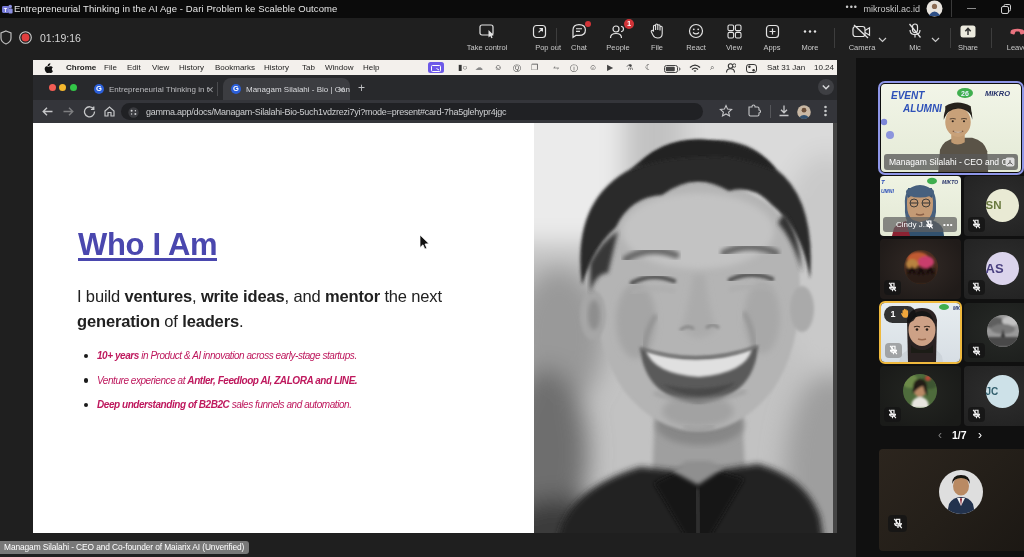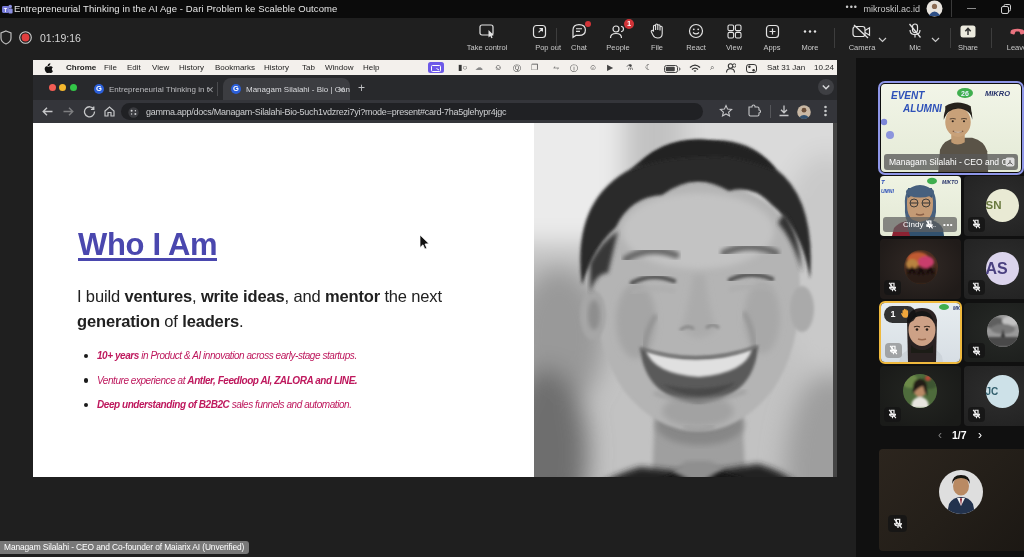--- a/index.html
+++ b/index.html
@@ -15,21 +15,21 @@
 
   
   #toolbar { position:absolute; top:18px; left:0; width:1024px; height:40px; background:#1f1f1f; }
   .tbtn { position:absolute; top:4px; width:44px; text-align:center; color:#d5d5d5; }
   .tbtn .ic { height:18px; display:flex; align-items:center; justify-content:center; }
   .tbtn .lb { font-size:7.5px; color:#c9c9c9; margin-top:3px; white-space:nowrap; }
   .tsep { position:absolute; top:10px; width:1px; height:20px; background:#3d3d3d; }
 
   
   #stage { position:absolute; top:58px; left:0; width:1024px; height:499px; background:#1f1f1f; }
-  #screen { position:absolute; top:60px; left:33px; width:804px; height:417px; background:#fff; overflow:hidden; }
+  #screen { position:absolute; top:60px; left:33px; width:804px; height:473px; background:#fff; overflow:hidden; }
 
   #menubar { position:absolute; top:0; left:0; width:804px; height:15px; background:#f3f0ec; color:#1c1c1c;
      font-size:8px; }
   #menubar span { position:absolute; top:3px; white-space:nowrap; }
 
   #tabbar { position:absolute; top:15px; left:0; width:804px; height:25px; background:#28292c; }
   .tl { position:absolute; top:8.5px; width:7.5px; height:7.5px; border-radius:50%; }
   .tab { position:absolute; top:3px; height:22px; font-size:8px; color:#bdbec1; overflow:hidden; white-space:nowrap; }
   .tab.active { background:#3c3d41; border-radius:8px 8px 0 0; color:#dadbde; }
   .favic { position:absolute; width:10px; height:10px; border-radius:50%;
@@ -530,21 +530,21 @@
         <path d="M25 30 Q23 10 40 9 Q57 10 56 30 Q57 44 50 48 L44 52 L36 52 L30 48 Q24 44 25 30 Z" fill="#46607e"></path>
         <path d="M27 29 Q26 13 40 12 Q54 13 53 29 Q53 40 47 44 L40 46 L33 44 Q27 40 27 29 Z" fill="#c49a74"></path>
         <path d="M28 22 Q40 13 52 22 L52 12 L28 12 Z" fill="#3c5573"></path>
           <ellipse cx="40" cy="16" rx="14" ry="5.5" fill="#46607e"></ellipse>
         <path d="M30 27 L38 27 M42 27 L50 27" stroke="#333" stroke-width="1"></path>
         <circle cx="34" cy="27" r="4" fill="none" stroke="#333" stroke-width="0.9"></circle>
         <circle cx="46" cy="27" r="4" fill="none" stroke="#333" stroke-width="0.9"></circle>
         <path d="M36 38 Q40 40 44 38" stroke="#8a5f46" stroke-width="1.4" fill="none"></path>
       </g>
     </svg>
-    <div class="namepill" style="left:3px;top:41px;width:74px;height:15px;font-size:8px;line-height:15px;padding-left:20px;background:rgba(95,95,95,.72);">Cindy J...
+    <div class="namepill" style="left:3px;top:41px;width:74px;height:15px;font-size:8px;line-height:15px;padding-left:13px;background:rgba(95,95,95,.72);">Cindy J...
       <svg class="abs" style="right:23px;top:3px" width="9" height="9" viewBox="0 0 12 13">
           <path d="M4 1.5 L8 1.5 L8 7 L4 7 Z M2 6 Q2 9.4 6 9.4 Q10 9.4 10 6 M6 9.4 L6 12" fill="none" stroke="#fff" stroke-width="1.6"></path>
           <path d="M1.5 1 L10.5 12" stroke="#fff" stroke-width="1.6"></path>
         </svg>
       <span class="abs" style="right:4px;top:0;letter-spacing:.5px;">•••</span>
     </div>
   </div>
   <div class="tile" style="left:963.5px;top:176px;width:80.5px;height:59.5px;background:radial-gradient(ellipse at 45% 45%, #2e2e2e 0%, #222 85%);">
     <div class="initial" style="left:22px;top:13px;width:33px;height:33px;background:#e9ead4;color:#69793f;font-size:11.5px;line-height:33px;">SN</div>
     <div class="micchip">
@@ -577,21 +577,21 @@
       </g>
     </svg>
     <div class="micchip">
         <svg width="9" height="10" viewBox="0 0 12 13">
           <path d="M4 1.5 L8 1.5 L8 7 L4 7 Z M2 6 Q2 9.4 6 9.4 Q10 9.4 10 6 M6 9.4 L6 12" fill="none" stroke="#eee" stroke-width="1.6"></path>
           <path d="M1.5 1 L10.5 12" stroke="#eee" stroke-width="1.6"></path>
         </svg>
       </div>
   </div>
   <div class="tile" style="left:963.5px;top:239.4px;width:80.5px;height:59.5px;background:radial-gradient(ellipse at 45% 45%, #2e2e2e 0%, #222 85%);">
-    <div class="initial" style="left:22px;top:13px;width:33px;height:33px;background:#dbd4ec;color:#4a4080;font-size:16px;line-height:33px;">AS</div>
+    <div class="initial" style="left:22px;top:13px;width:33px;height:33px;background:#dbd4ec;color:#4a4080;font-size:13px;line-height:33px;">AS</div>
     <div class="micchip">
         <svg width="9" height="10" viewBox="0 0 12 13">
           <path d="M4 1.5 L8 1.5 L8 7 L4 7 Z M2 6 Q2 9.4 6 9.4 Q10 9.4 10 6 M6 9.4 L6 12" fill="none" stroke="#eee" stroke-width="1.6"></path>
           <path d="M1.5 1 L10.5 12" stroke="#eee" stroke-width="1.6"></path>
         </svg>
       </div>
   </div>
 
   <div class="tile" style="left:878.5px;top:301.3px;width:83.5px;height:62.5px;border:2px solid #efb93d;border-radius:6px;background:#0e0e0e;">
     <div class="abs" style="left:0;top:0;width:79.5px;height:58.5px;border-radius:3px;overflow:hidden;">

